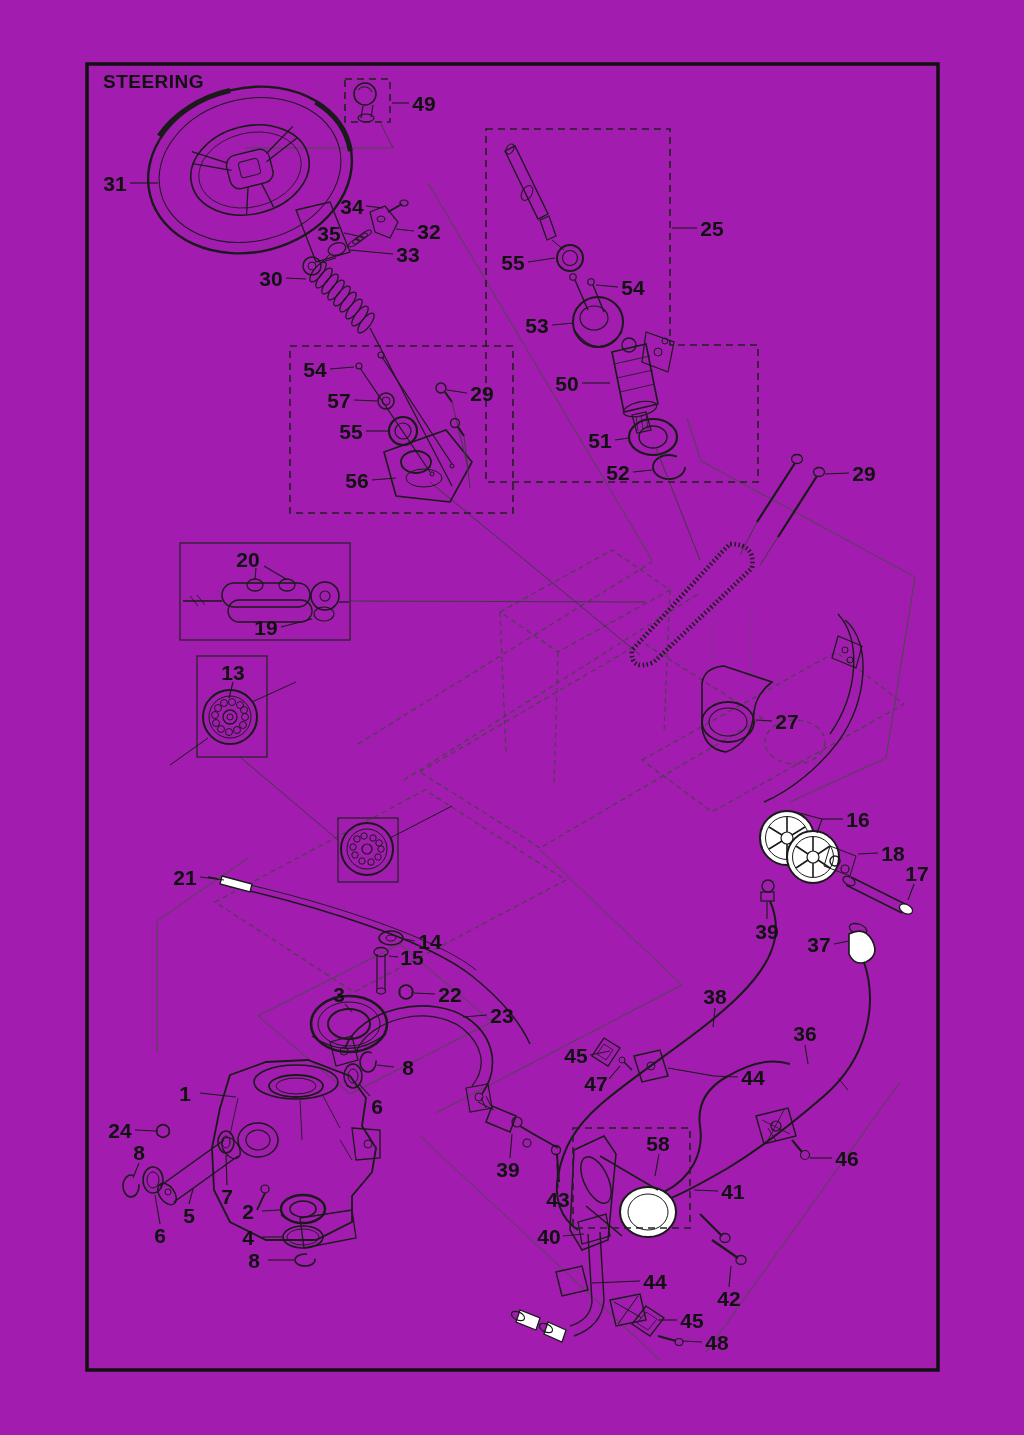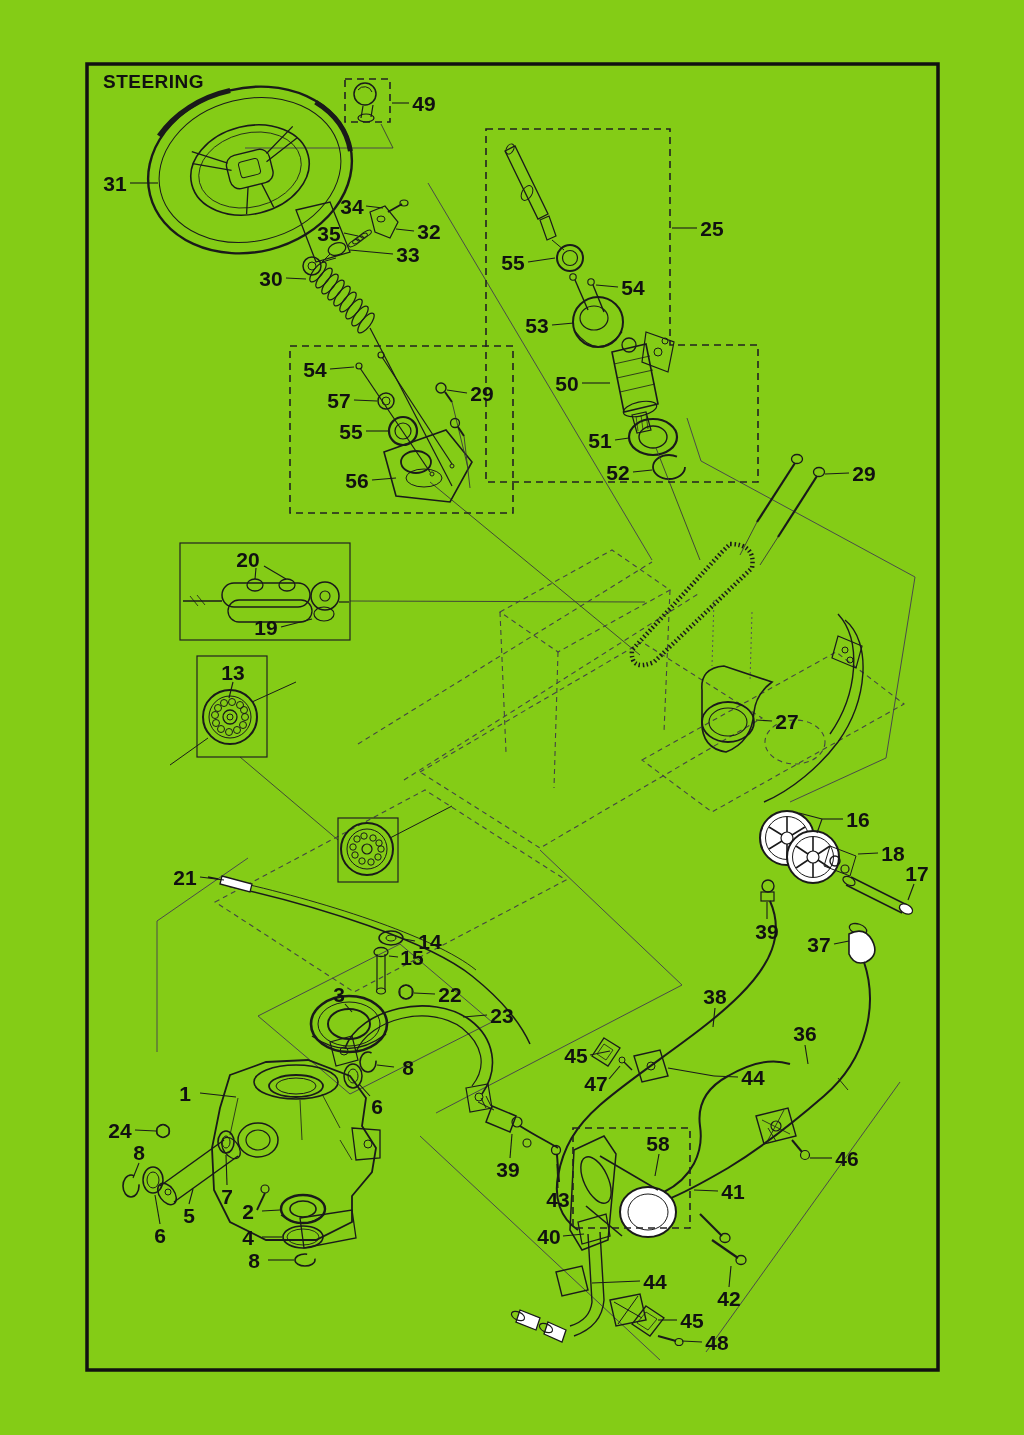--- a/index.html
+++ b/index.html
@@ -1,16 +1,16 @@
 <!DOCTYPE html>
 <html><head>
 <meta charset="utf-8">
 <style>
   html,body{margin:0;padding:0;background:#fff;}
-  .page{position:relative;width:1024px;height:1435px;background:#84cc16;overflow:hidden;
+  .page{position:relative;width:1024px;height:1435px;background:#a21caf;overflow:hidden;
         font-family:"Liberation Sans", sans-serif;}
   svg{display:block;position:absolute;left:0;top:0;}
   .title-text{font:bold 19px "Liberation Sans", sans-serif;letter-spacing:.5px;fill:#111;}
   .part-label{font:bold 21px "Liberation Sans", sans-serif;fill:#111;
               text-anchor:middle;dominant-baseline:central;}
   .leader{stroke:#1a1a1a;stroke-width:1.1;}
   .inset{fill:none;stroke:#222;}
   .inset.dashed{stroke-width:1.6;stroke-dasharray:7,5;}
   .inset.solid{stroke-width:1.2;}
   .ln{stroke:#1a1a1a;fill:none;}

